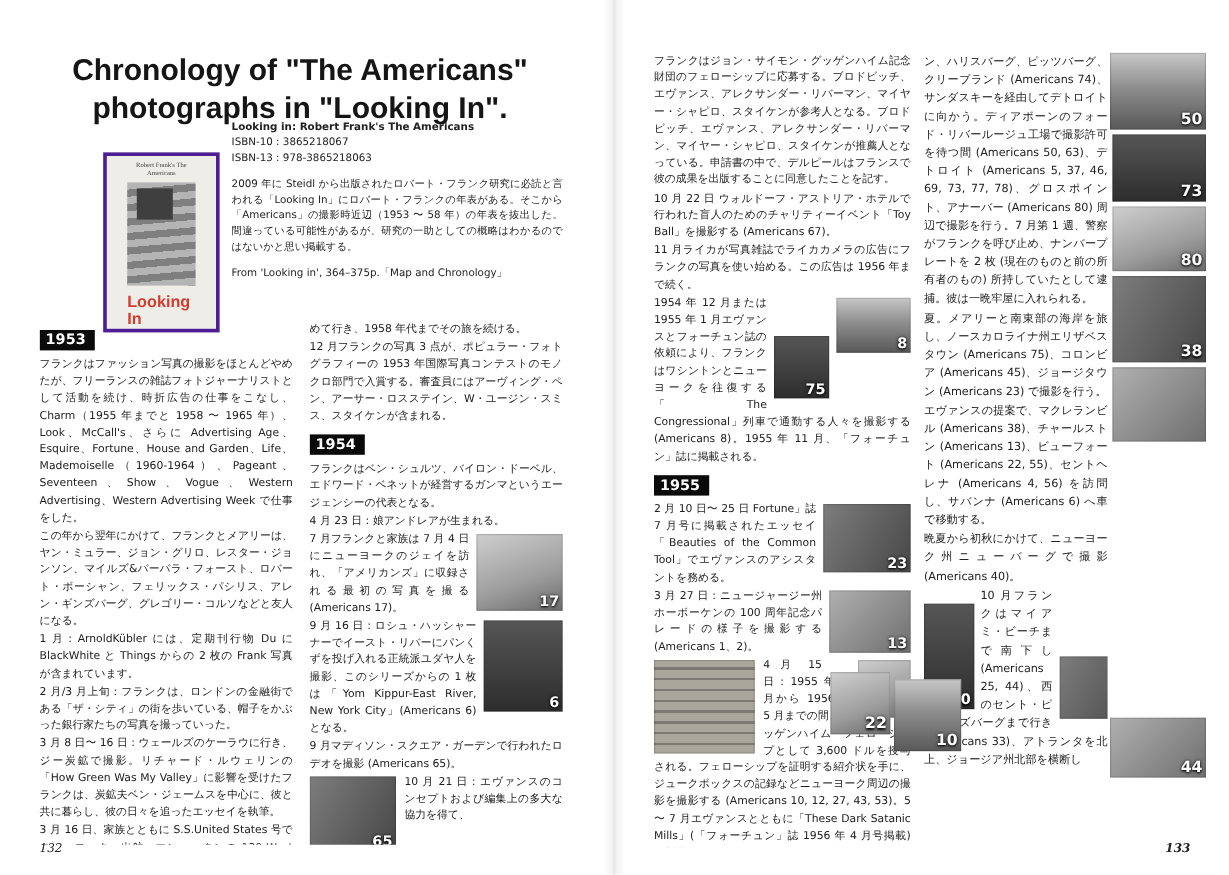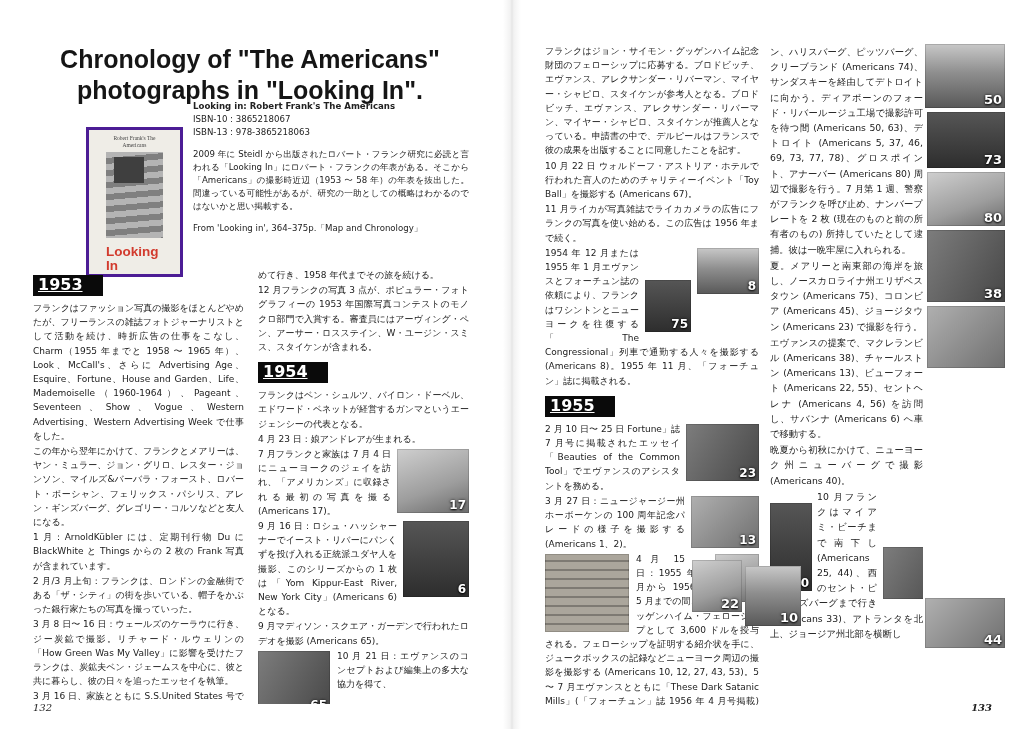--- a/index.html
+++ b/index.html
@@ -32,22 +32,22 @@
 
   .col { position:absolute; overflow:hidden; }
   .jp { font-size:9px; line-height:14.2px; text-align:justify; color:#202020; }
   .col p { margin:0 0 1px; }
   .lcol1 { left:33px;  top:268px; width:211px; height:436px; }
   .lcol2 { left:258px; top:268px; width:211px; height:436px; }
   .rcol1 { left:33px;  top:44px;  width:214px; height:662px; }
   .rcol2 { left:258px; top:44px;  width:153px; height:662px; font-size:9.3px; line-height:15.2px; }
 
   .year { display:inline-block; background:#0a0a0a; color:#fff;
-    font-family:"DejaVu Sans",sans-serif; font-weight:bold; font-size:16px; line-height:1;
-    padding:2px 20px 3px 5px; margin:7px 0 5px;text-decoration:underline; }
+    font-family:"DejaVu Sans",sans-serif; font-weight:bold; font-size:12px; line-height:1;
+    padding:2px 8px 3px 5px; margin:7px 0 5px; }
 
   .pageno { position:absolute; bottom:16px; font-family:"DejaVu Serif",serif; font-style:italic; font-size:10px; color:#222; }
   .pn-l { left:33px; } .pn-r { right:32px;font-weight:bold; }
 
   .ph { position:relative; display:block; background:#909090; box-shadow:inset 0 0 0 1px rgba(0,0,0,0.15); }
   .fr { float:right; margin:2px 0 4px 6px; }
   .fl { float:left;  margin:2px 7px 4px 0; }
   .abs { position:absolute; }
   .num { position:absolute; right:3px; bottom:2px; color:#fff; font-weight:bold; font-size:12px; line-height:1;
     font-family:"DejaVu Sans",sans-serif; text-shadow:0 1px 2px rgba(0,0,0,0.95), 0 0 3px rgba(0,0,0,0.7); }

